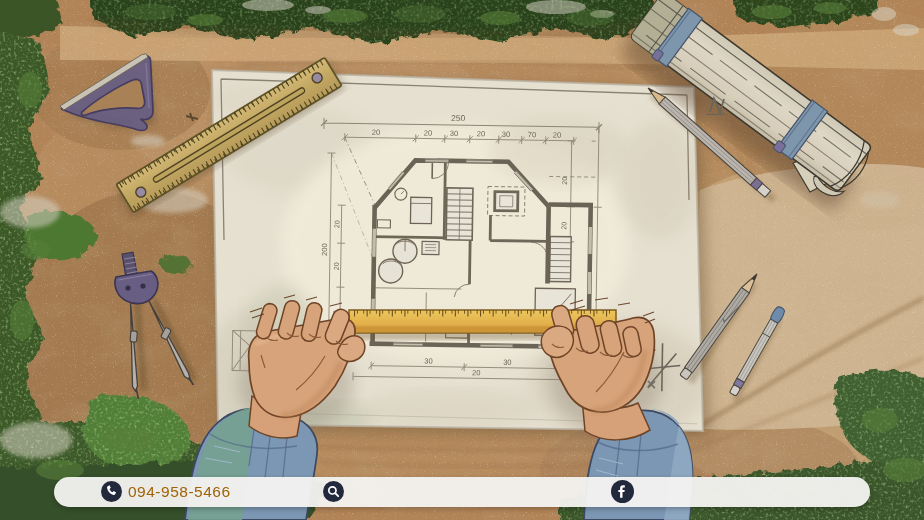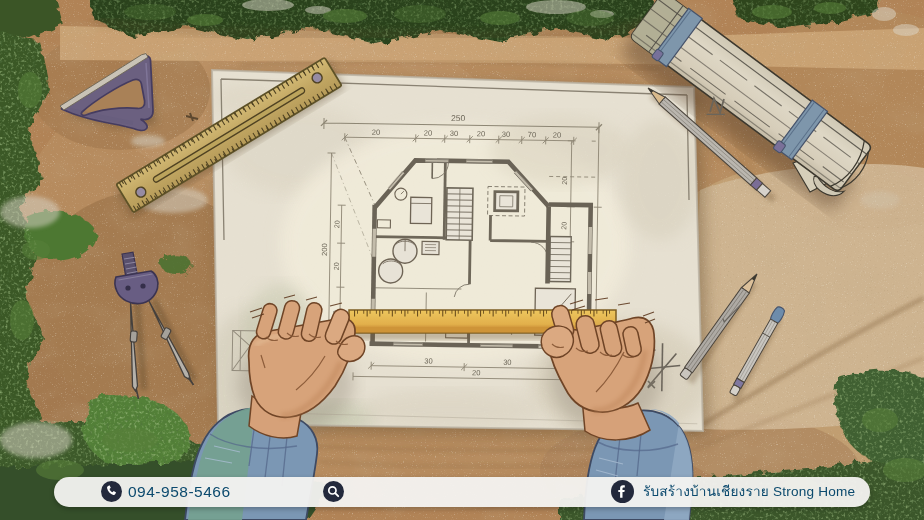--- a/index.html
+++ b/index.html
@@ -1,18 +1,18 @@
 <!DOCTYPE html>
 <html><head><meta charset="utf-8"><style>
 html,body{margin:0;padding:0}
 #scene{position:relative;width:924px;height:520px;overflow:hidden;background:#b3895c;font-family:"Liberation Sans",sans-serif}
 #scene svg{position:absolute;left:0;top:0}
 #bar{position:absolute;left:54px;top:477px;width:816px;height:30px;background:rgba(244,243,241,0.95);border-radius:15px;box-shadow:0 2px 5px rgba(0,0,0,0.25)}
 .ic{position:absolute;top:4px;width:21px;height:21px;border-radius:50%;background:#23293c}
-.bt{position:absolute;top:0;height:40px;line-height:30px;color:#0c4a6e;font-size:14.8px;letter-spacing:0.2px;white-space:nowrap}
+.bt{position:absolute;top:0;height:40px;line-height:30px;color:#a16207;font-size:14.8px;letter-spacing:0.2px;white-space:nowrap}
 </style></head>
 <body>
 <div id="scene">
 <svg width="924" height="520" viewBox="0 0 924 520">
 <defs>
 <filter id="speck" x="0" y="0" width="924" height="520" filterUnits="userSpaceOnUse" primitiveUnits="userSpaceOnUse">
 <feTurbulence type="fractalNoise" baseFrequency="0.9" numOctaves="2" seed="7" result="n"></feTurbulence>
 <feColorMatrix in="n" type="matrix" values="0 0 0 0 0.88  0 0 0 0 0.83  0 0 0 0 0.72  0 0 0 4 -2.6"></feColorMatrix>
 </filter>
 <filter id="darkspeck" x="0" y="0" width="924" height="520" filterUnits="userSpaceOnUse" primitiveUnits="userSpaceOnUse">
@@ -600,15 +600,14 @@
         </svg>
 </div>
 
 
 <div class="ic" style="left:557px;width:23px;height:23px;top:3px">
 <svg width="23" height="23" viewBox="0 0 23 23">
           <path d="M13.8,7.4 h-1.4 c-0.5,0-0.9,0.4-0.9,1.0 v1.5 h2.2 l-0.3,2.2 h-1.9 v5.6 h-2.4 v-5.6 h-1.8 v-2.2 h1.8 v-1.7 c0-1.9 1.1,-3.0 2.9,-3.0 l1.8,0.1 z" fill="#fff"></path>
         </svg>
 </div>
 
-<div class="bt" style="left:589px;font-size:13.6px">รับสร้างบ้านเชียงราย Strong Home</div>
 </div>
 </div>
 
 </body></html>

